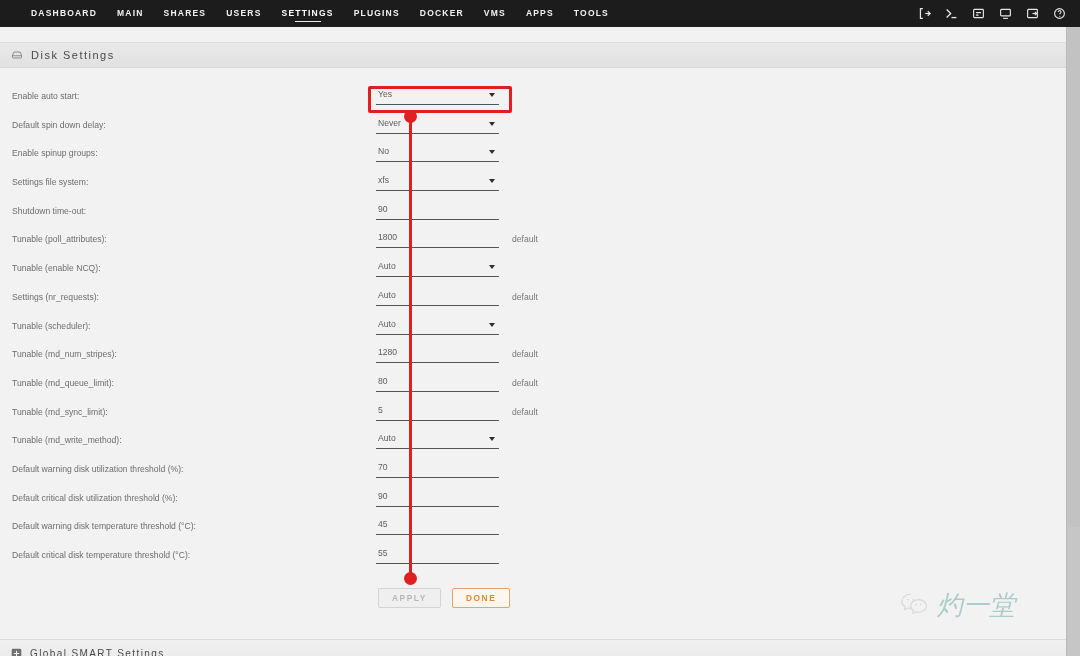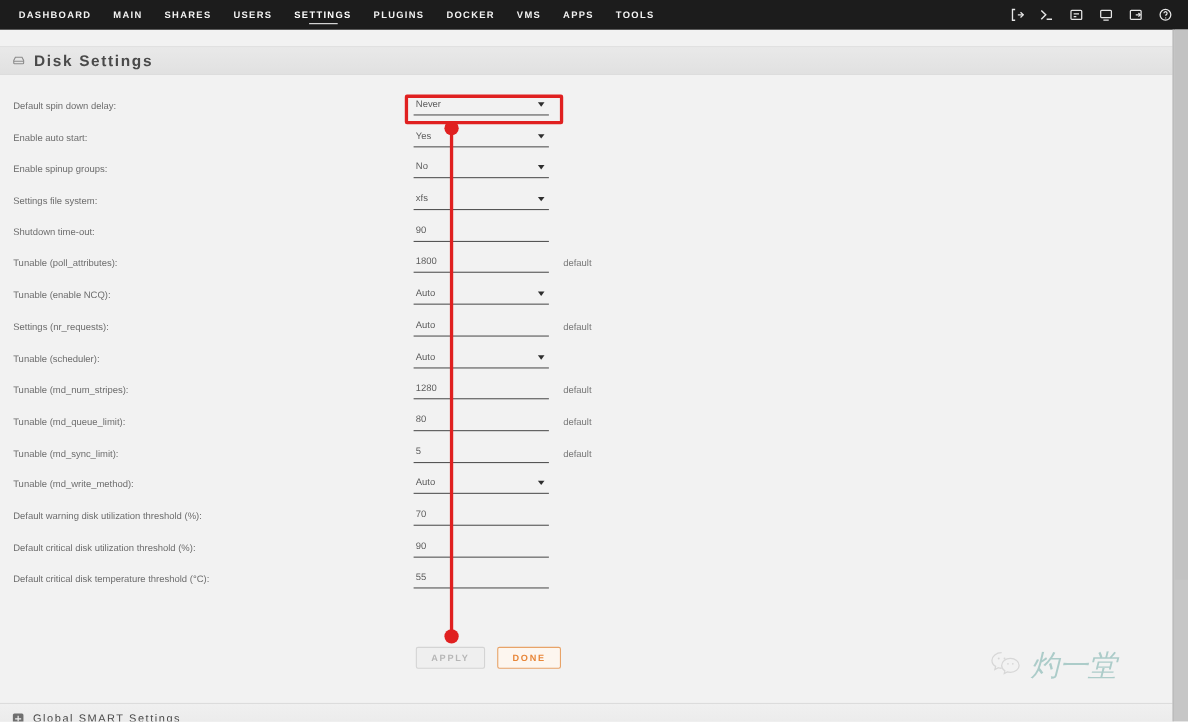--- a/index.html
+++ b/index.html
@@ -9,21 +9,21 @@
     font-family: "Liberation Sans", sans-serif;
     overflow: hidden;
   }
   #app { position: relative; width: 1080px; height: 656px; background: #f2f2f2; }
 
   
   #topnav {
     position: absolute; left: 0; top: 0; width: 1080px; height: 27px;
     background: #1c1c1c; display: flex; align-items: center;
   }
-  #navlinks { display: flex; align-items: center; padding-left: 7px; }
+  #navlinks { display: flex; align-items: center; padding-left: 21px; }
   .navitem {
     position: relative; color: #f2f2f2; font-size: 8.5px; font-weight: bold;
     letter-spacing: 1.2px; padding: 0 10px; line-height: 27px; cursor: pointer;
     white-space: nowrap;
   }
   .navitem.active { color: #ffffff; }
   .navitem.active::after {
     content: ""; position: absolute; left: 50%; transform: translateX(-50%);
     bottom: 5px; width: 26px; height: 1.5px; background: #e8e8e8;
   }
@@ -39,21 +39,21 @@
 
   
   #pageheader {
     position: absolute; left: 0; top: 42px; width: 1066px; height: 26px;
     background: linear-gradient(#e9e9e9, #e1e1e1);
     border-top: 1px solid #dcdcdc; border-bottom: 1px solid #d8d8d8;
     display: flex; align-items: center; padding-left: 11px;
   }
   #pageheader .hdr-icon { margin-right: 8px; color: #8a8a8a; display: flex; }
   #pageheader .hdr-title {
-    font-size: 14px; color: #4a4a4a; letter-spacing: 1.5px; font-weight: bold;
+    font-size: 11px; color: #4a4a4a; letter-spacing: 1.5px; font-weight: normal;
   }
 
   
   #form { position: absolute; left: 0; top: 78px; width: 1066px; }
   .row { position: relative; height: 28.7px; }
   .row .lbl {
     position: absolute; left: 12px; top: 13px;
     font-size: 8.6px; color: #6d6d6d; white-space: nowrap;
   }
   .fieldwrap {
@@ -205,34 +205,34 @@
       <svg width="12" height="12" viewBox="0 0 16 16" fill="none" stroke="currentColor" stroke-width="1.3">
         <path d="M2 11V8l2-4h8l2 4v3a1 1 0 01-1 1H3a1 1 0 01-1-1z"></path>
           <path d="M2 9h12"></path>
       </svg>
     </span>
     <span class="hdr-title">Disk Settings</span>
   </div>
 
   <div id="form">
       <div class="row">
+        <div class="lbl">Enable auto start:</div>
+        <div class="fieldwrap">
+          <div class="val">Yes</div>
+          <div class="caret"></div>
+        </div>
+      </div>
+      <div class="row">
         <div class="lbl">Default spin down delay:</div>
         <div class="fieldwrap">
           <div class="val">Never</div>
           <div class="caret"></div>
         </div>
       </div>
       <div class="row">
-        <div class="lbl">Enable auto start:</div>
-        <div class="fieldwrap">
-          <div class="val">Yes</div>
-          <div class="caret"></div>
-        </div>
-      </div>
-      <div class="row">
         <div class="lbl">Enable spinup groups:</div>
         <div class="fieldwrap">
           <div class="val">No</div>
           <div class="caret"></div>
         </div>
       </div>
       <div class="row">
         <div class="lbl">Settings file system:</div>
         <div class="fieldwrap">
           <div class="val">xfs</div>
@@ -304,20 +304,26 @@
       <div class="row">
         <div class="lbl">Default warning disk utilization threshold (%):</div>
         <div class="fieldwrap">
           <div class="val">70</div>
         </div>
       </div>
       <div class="row">
         <div class="lbl">Default critical disk utilization threshold (%):</div>
         <div class="fieldwrap">
           <div class="val">90</div>
+        </div>
+      </div>
+      <div class="row">
+        <div class="lbl">Default warning disk temperature threshold (°C):</div>
+        <div class="fieldwrap">
+          <div class="val">45</div>
         </div>
       </div>
       <div class="row">
         <div class="lbl">Default critical disk temperature threshold (°C):</div>
         <div class="fieldwrap">
           <div class="val">55</div>
         </div>
       </div>
     </div>
 

